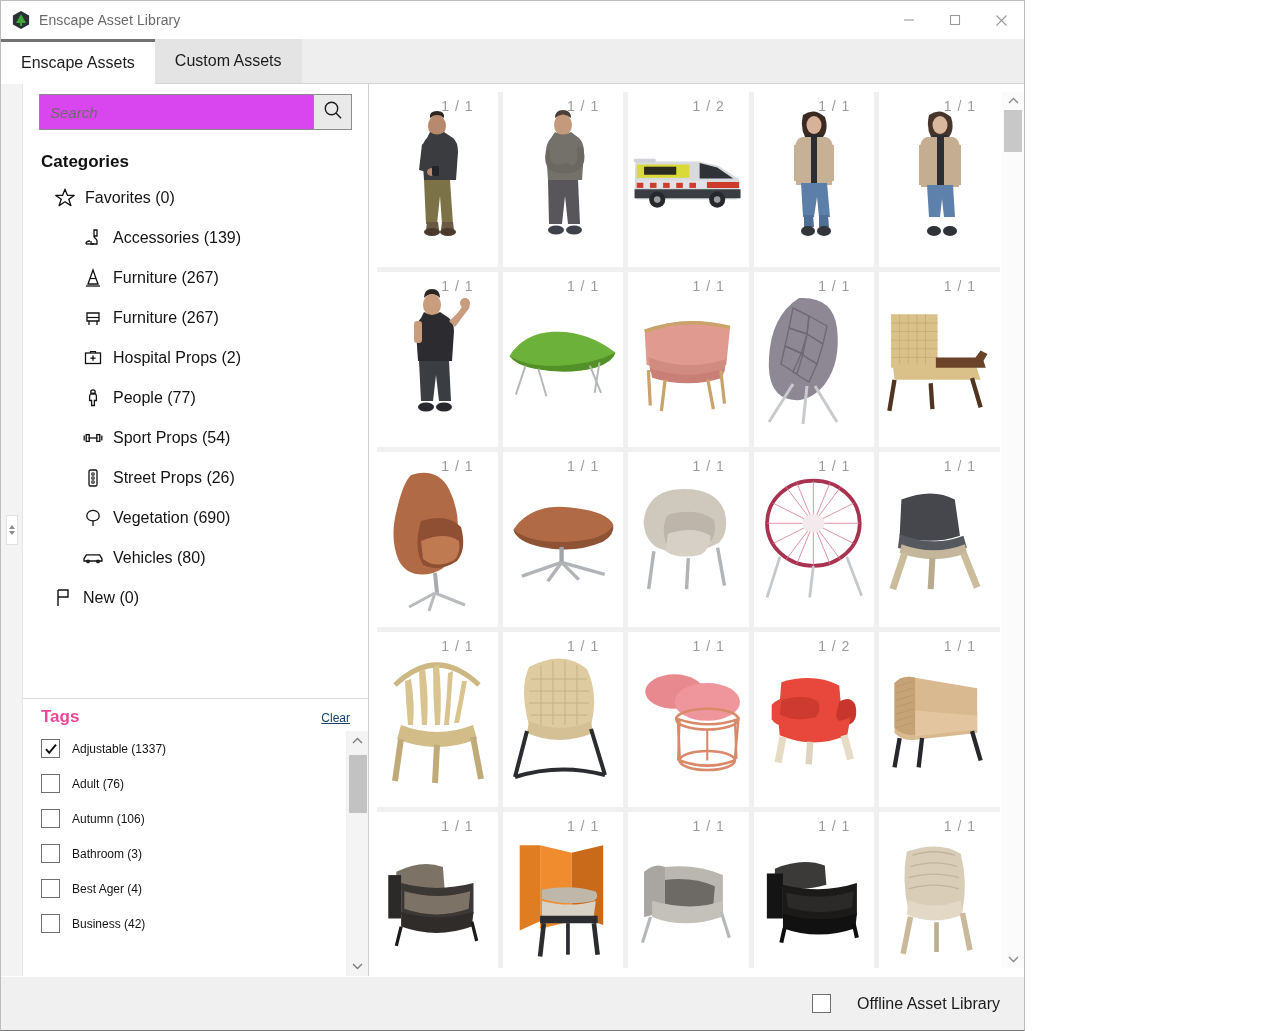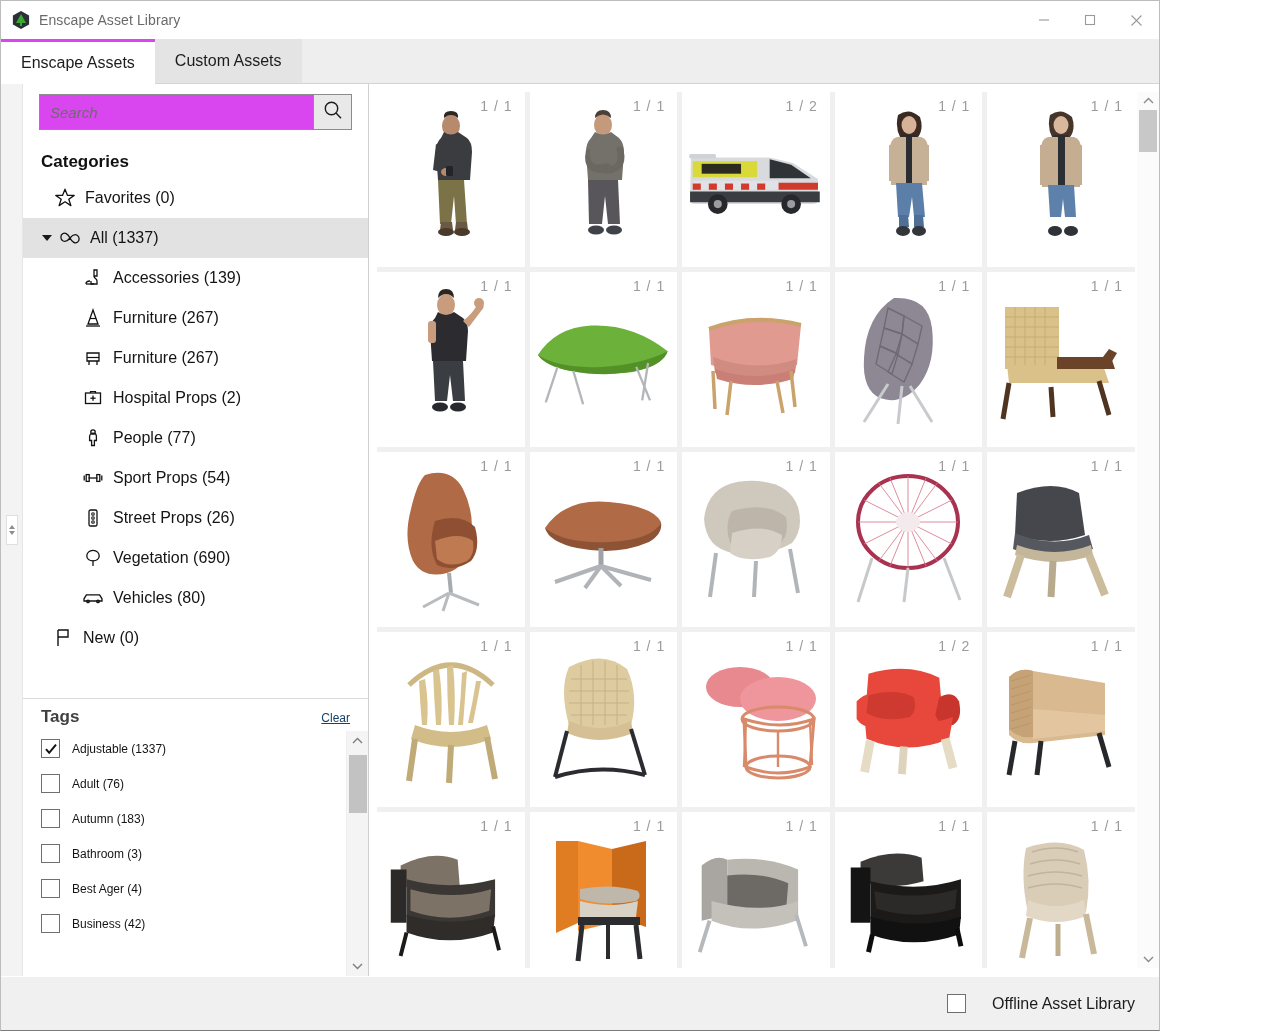--- a/index.html
+++ b/index.html
@@ -3,21 +3,21 @@
 <meta charset="utf-8">
 <style>
   * { box-sizing: border-box; margin: 0; padding: 0; }
   html, body {
     width: 1279px; height: 1031px;
     font-family: "Liberation Sans", sans-serif;
     background: #ffffff;
     overflow: hidden;
   }
   .window {
-    width: 1160px; height: 1031px;
+    width: 1025px; height: 1031px;
     display: flex; flex-direction: column;
     background: #ffffff;
     border: 1px solid #bdbdbd;
     border-bottom-color: #7a7a7a;
     position: relative;
   }
 
   
   .titlebar {
     height: 38px; min-height: 38px;
@@ -70,21 +70,21 @@
     padding: 0 20px;
     display: flex; align-items: center;
     font-size: 16px; color: #1c1c1c;
     background: #e4e4e4;
     border: none;
     cursor: default;
     position: relative;
   }
   .tab.active {
     background: #ffffff;
-    border-top: 3px solid #d946ef;
+    border-top: 3px solid #737373;
     height: 45px;
     margin-bottom: -1px;
   }
 
   
   .body {
     flex: 1; display: flex; min-height: 0;
     background: #ffffff;
   }
 
@@ -176,21 +176,21 @@
     margin-top: auto;
     border-top: 1px solid #d9d9d9;
     padding-top: 8px;
     height: 278px;
     display: flex; flex-direction: column;
   }
   .tags-head {
     display: flex; align-items: baseline;
     padding: 0 18px 0 18px; margin-bottom: 4px;
   }
-  .tags-head .tt { font-size: 17px; font-weight: bold; color: #404040; }
+  .tags-head .tt { font-size: 17px; font-weight: bold; color: #ec4899; }
   .tags-head .clear {
     margin-left: auto; font-size: 12px; color: #17406b;
     text-decoration: underline;
   }
   .tags-body { flex: 1; display: flex; min-height: 0; }
   .tags-list { flex: 1; padding-left: 18px; overflow: hidden; }
   .tag-row {
     display: flex; align-items: center; height: 35px;
     font-size: 12px; color: #141414;
   }
@@ -235,21 +235,21 @@
     overflow: hidden;
     background: #f0f0f0;
     align-content: start;
   }
   .cell {
     background: #ffffff;
     position: relative;
     overflow: hidden;
   }
   .cell .badge {
-    position: absolute; top: 6px; right: 12px;
+    position: absolute; top: 6px; right: 24px;
     font-size: 14px; color: #9b9b9b; letter-spacing: 1px;
   }
   .cell .art {
     position: absolute; left: 0; right: 0; top: 0; bottom: 0;
     display: flex; align-items: center; justify-content: center;
   }
   .cell .art svg { display: block; }
 
   .gridscroll {
     width: 22px; min-width: 22px;
@@ -349,29 +349,20 @@
 
         <div class="cat-row lvl0">
           <span class="ico">
             <svg width="22" height="22" viewBox="0 0 22 22">
                 <polygon points="11,2.2 13.5,8.4 20.2,8.4 14.8,12.3 16.9,18.6 11,14.8 5.1,18.6 7.2,12.3 1.8,8.4 8.5,8.4" fill="none" stroke="#111" stroke-width="1.3" stroke-linejoin="round"></polygon>
               </svg>
           </span>
           <span class="cat-label">Favorites (0)</span>
         </div>
 
-        <div class="cat-row lvl0b selected">
-          <span class="caret"></span>
-          <span class="ico">
-            <svg width="24" height="18" viewBox="0 0 24 18">
-              <path d="M12 9 C9.6 4.2 6.8 3.4 4.6 4.7 C2.3 6 2.3 10.4 4.8 11.8 C7.2 13.2 10 11.6 12 9 C14 6.4 16.8 4.8 19.2 6.2 C21.7 7.6 21.7 12 19.4 13.3 C17.2 14.6 14.4 13.8 12 9 Z" fill="none" stroke="#111" stroke-width="1.3"></path>
-            </svg>
-          </span>
-          <span class="cat-label">All (1337)</span>
-        </div>
 
         <div class="cat-row lvl1">
           <span class="ico">
             <svg width="22" height="22" viewBox="0 0 22 22">
               <path d="M12 3 h3 v6 h-3 z M12 9 c0 3 3 2 3 5 v3 h-6 v-3" fill="none" stroke="#111" stroke-width="1.3"></path>
               <path d="M4 17 h8" stroke="#111" stroke-width="1.3" fill="none"></path>
               <path d="M4 17 c0 -2 2 -3 4 -3" fill="none" stroke="#111" stroke-width="1.3"></path>
             </svg>
           </span>
           <span class="cat-label">Accessories (139)</span>
@@ -496,21 +487,21 @@
               <span>Adjustable (1337)</span>
             </div>
 
             <div class="tag-row">
               <span class="cb"></span>
               <span>Adult (76)</span>
             </div>
 
             <div class="tag-row">
               <span class="cb"></span>
-              <span>Autumn (183)</span>
+              <span>Autumn (106)</span>
             </div>
 
             <div class="tag-row">
               <span class="cb"></span>
               <span>Bathroom (3)</span>
             </div>
 
             <div class="tag-row">
               <span class="cb"></span>
               <span>Best Ager (4)</span>

